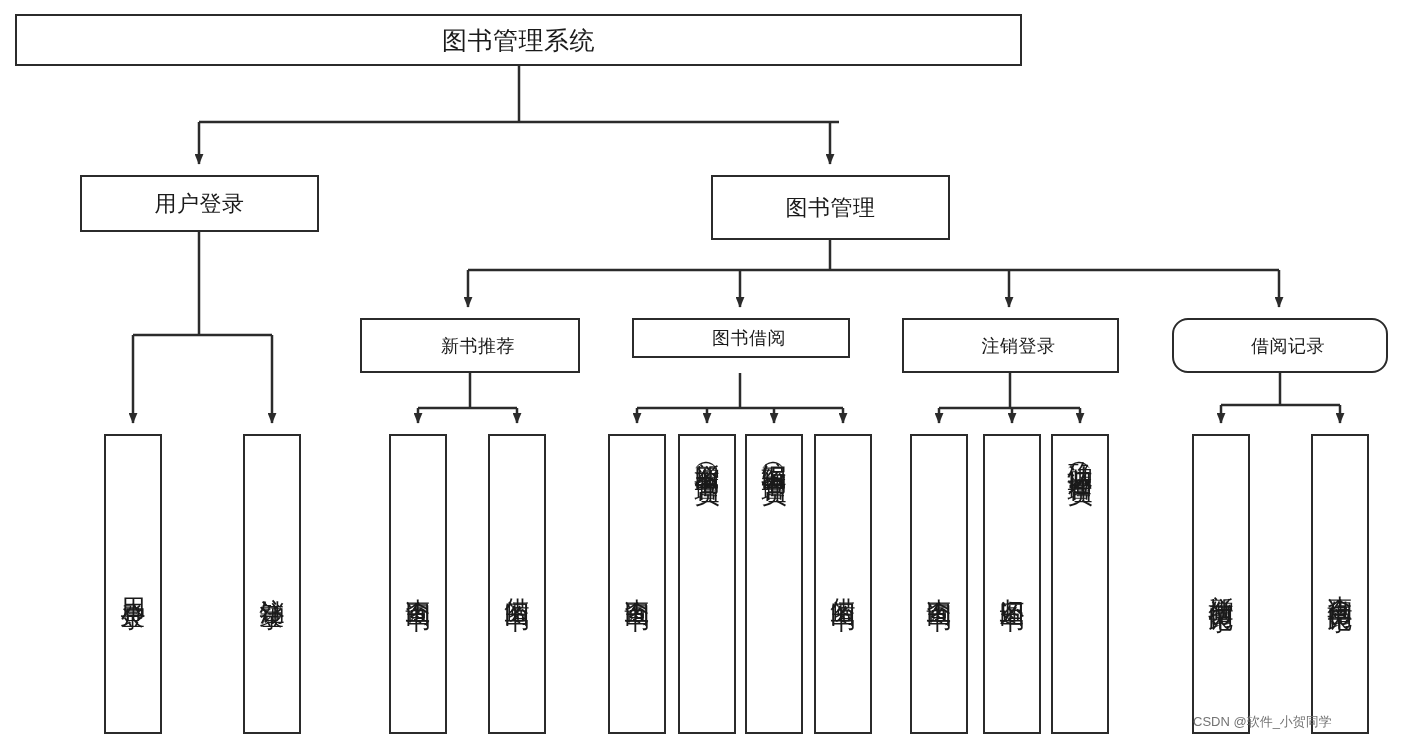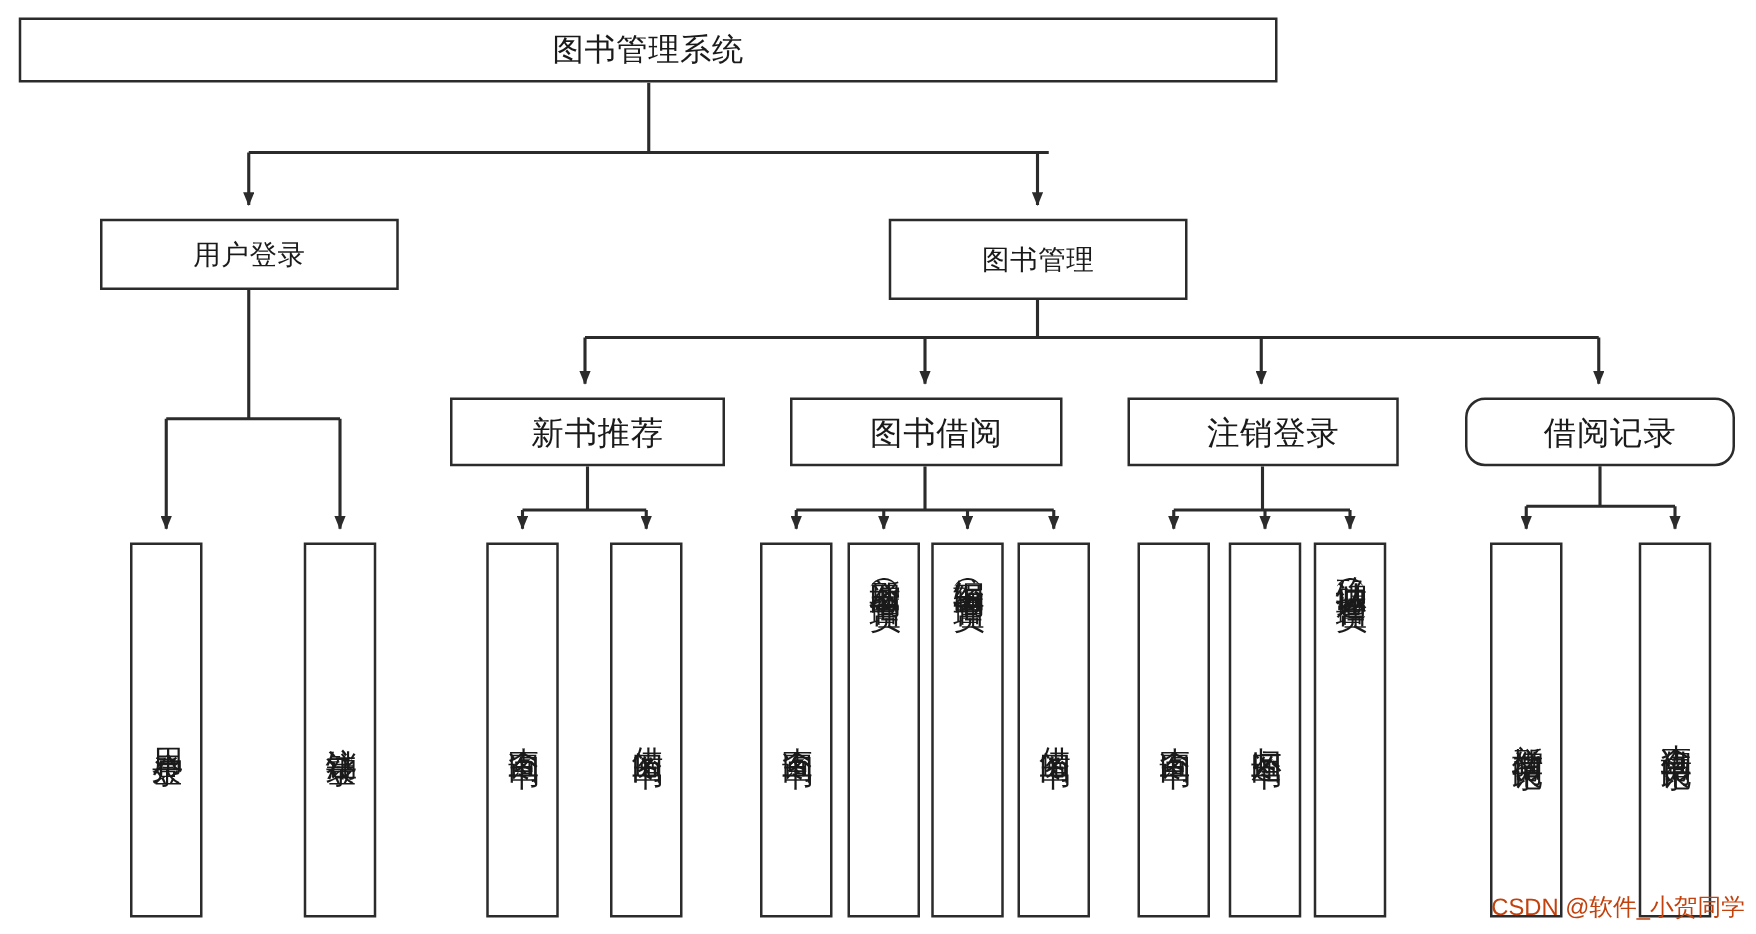--- a/index.html
+++ b/index.html
@@ -37,21 +37,21 @@
     color: #1a1a1a;
   }
   .node-label {
     display: block;
     letter-spacing: 0.5px;
     white-space: nowrap;
     line-height: 1.0;
   }
   .node-root .node-label { font-size: 25px; }
   .node-l1 .node-label  { font-size: 22px; }
-  .node-l2 .node-label  { font-size: 26px; margin-left: 16px; }
+  .node-l2 .node-label  { font-size: 18px; margin-left: 16px; }
 
   
   .node-leaf {
     align-items: flex-start;
     justify-content: center;
     padding-top: 6px;
   }
   .node-leaf.leaf-centered {
     align-items: center;
     padding-top: 0;
@@ -59,22 +59,22 @@
   .node-leaf .node-label {
     writing-mode: vertical-rl;
     text-orientation: upright;
     font-size: 25px;
     line-height: 1.0;
     letter-spacing: 3px;
     white-space: nowrap;
   }
   #watermark {
     position: absolute;
-    color: #c2410c;
-    font-size: 19px;
+    color: #737373;
+    font-size: 13px;
     white-space: nowrap;
     user-select: none;
     text-align: center;
   }
 </style>
 </head>
 <body>
 
 <div id="diagram-root">
 
@@ -135,21 +135,21 @@
   <div class="node-box node-l1" style="left:80px; top:175px; width:239px; height:57px;">
     <span class="node-label">用户登录</span>
   </div>
   <div class="node-box node-l1" style="left:711px; top:175px; width:239px; height:65px;">
     <span class="node-label">图书管理</span>
   </div>
 
   <div class="node-box node-l2" style="left:360px; top:318px; width:220px; height:55px;">
     <span class="node-label">新书推荐</span>
   </div>
-  <div class="node-box node-l2" style="left:632px; top:318px; width:218px; height:55px;">
+  <div class="node-box node-l2" style="left:632px; top:318px; width:218px; height:40px;">
     <span class="node-label">图书借阅</span>
   </div>
   <div class="node-box node-l2" style="left:902px; top:318px; width:217px; height:55px;">
     <span class="node-label">注销登录</span>
   </div>
   <div class="node-box node-l2" style="left:1172px; top:318px; width:216px; height:55px;border-radius:16px;">
     <span class="node-label">借阅记录</span>
   </div>
 
   <div class="node-box node-leaf leaf-centered" style="left:104px; top:434px; width:58px; height:300px;">

